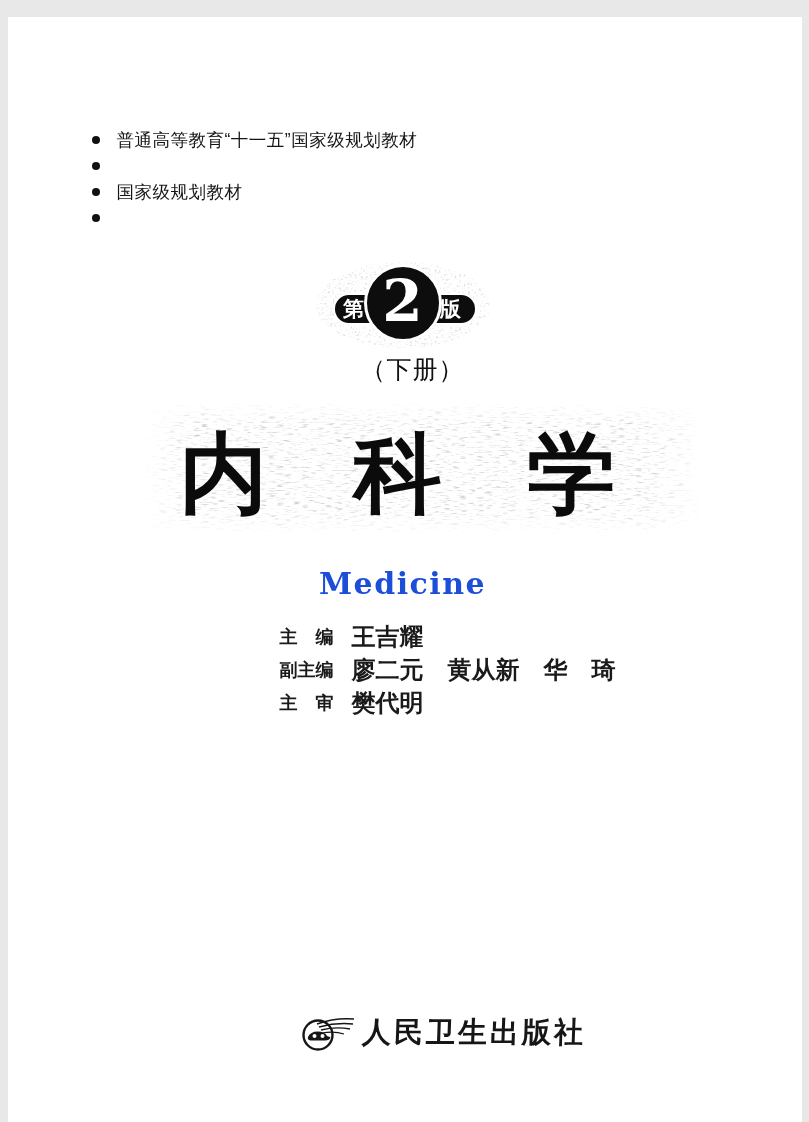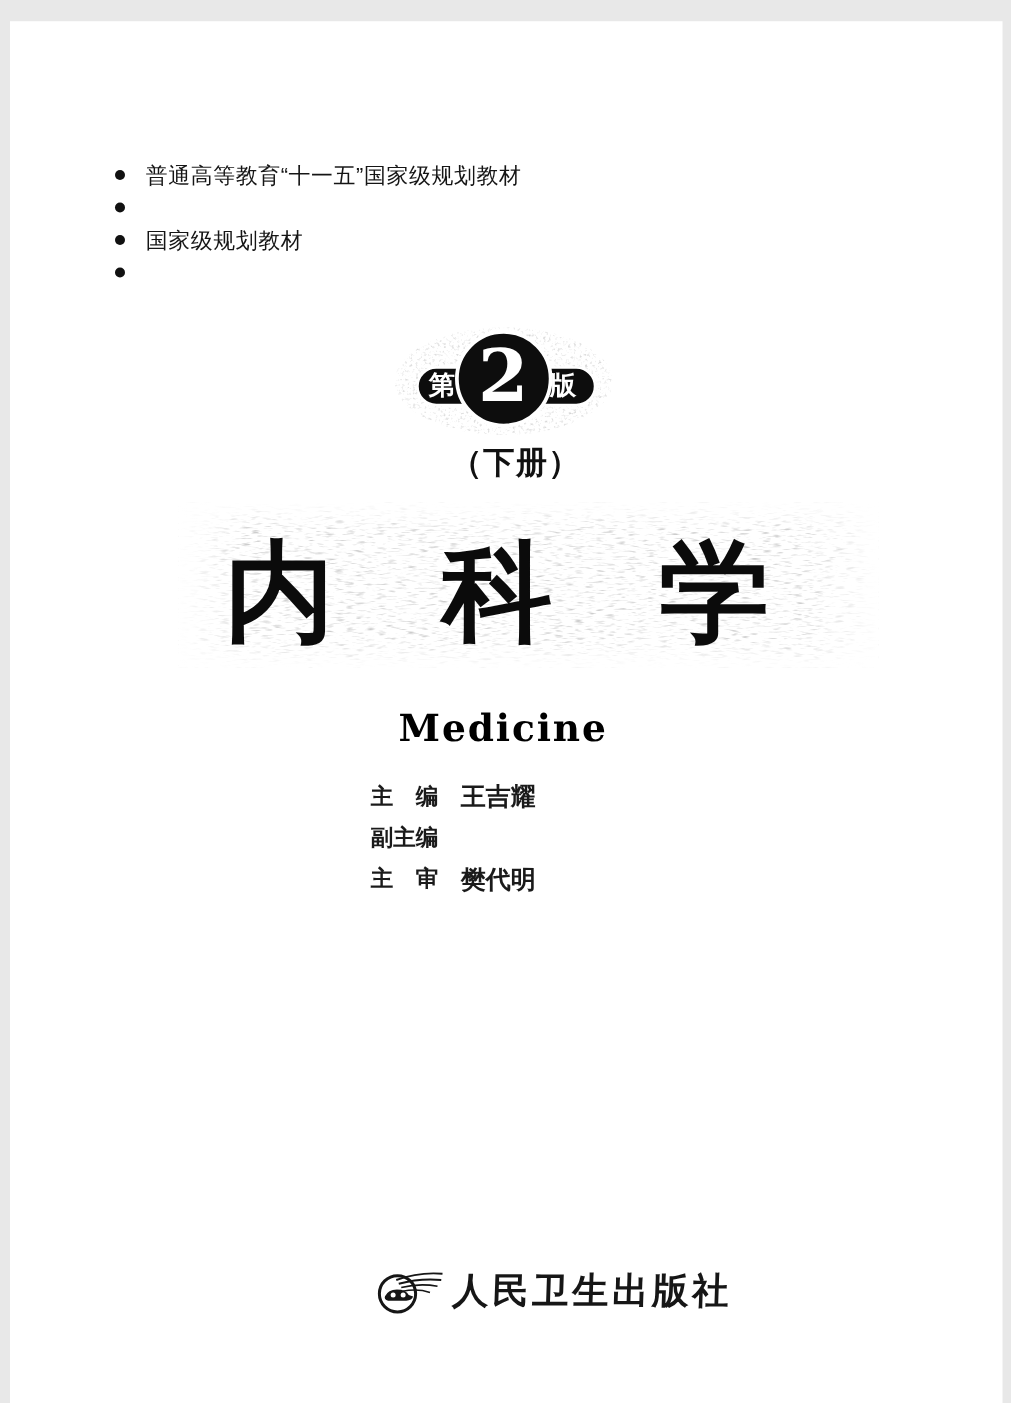--- a/index.html
+++ b/index.html
@@ -47,52 +47,52 @@
   .badge-ch{
     position:absolute;top:36px;width:26px;text-align:center;
     color:#fff;font-size:21px;font-weight:700;line-height:24px;z-index:3;
   }
   .badge-left{left:26px;}
   .badge-right{left:123px;}
 
   
   .volume{
     position:absolute;left:405px;top:336px;transform:translateX(-50%);
-    font-size:25px;font-weight:700;letter-spacing:1px;white-space:nowrap;
+    font-size:25px;font-weight:400;letter-spacing:1px;white-space:nowrap;
   }
 
   
   .noise-band{position:absolute;left:135px;top:385px;}
   .noise-fade{
     position:absolute;left:135px;top:385px;width:560px;height:132px;
     background:
       linear-gradient(90deg,#fff 0%,rgba(255,255,255,0) 10%,rgba(255,255,255,0) 90%,#fff 100%),
       linear-gradient(180deg,#fff 0%,rgba(255,255,255,0) 18%,rgba(255,255,255,0) 82%,#fff 100%);
   }
   .book-title{
     position:absolute;left:172px;top:400px;width:436px;height:112px;
     display:flex;justify-content:space-between;align-items:center;
     font-size:88px;font-weight:700;line-height:1;color:#0b0b0b;
   }
 
   
   .subtitle{
     position:absolute;left:395px;top:549px;transform:translateX(-50%);
-    font-size:30px;font-weight:700;letter-spacing:1.5px;color:#000000;
-  }
-
-  
-  .editors{position:absolute;left:289px;top:609px;}
+    font-size:30px;font-weight:700;letter-spacing:1.5px;color:#1d4ed8;
+  }
+
+  
+  .editors{position:absolute;left:272px;top:609px;}
   .ed-row{display:flex;height:22px;margin-bottom:11px;align-items:center;}
   .ed-role{
     font-size:18px;font-weight:600;color:#1a1a1a;
     width:58px;flex:0 0 58px;white-space:nowrap;
   }
   .ed-names{
-    font-size:20px;font-weight:600;color:#1a1a1a;
+    font-size:24px;font-weight:600;color:#1a1a1a;
     margin-left:14px;white-space:nowrap;
   }
 
   
   .publisher{
     position:absolute;left:292px;top:996px;
     display:flex;align-items:center;
   }
   .pub-logo{flex:0 0 auto;margin-right:6px;}
   .pub-name{
@@ -171,20 +171,21 @@
 
   <div class="subtitle serif">Medicine</div>
 
   <div class="editors sans">
     <div class="ed-row">
       <span class="ed-role">主　编</span>
       <span class="ed-names">王吉耀</span>
     </div>
     <div class="ed-row">
       <span class="ed-role">副主编</span>
+      <span class="ed-names">廖二元　黄从新　华　琦</span>
     </div>
     <div class="ed-row">
       <span class="ed-role">主　审</span>
       <span class="ed-names">樊代明</span>
     </div>
   </div>
 
   <div class="publisher">
     <svg class="pub-logo" width="56" height="40" viewBox="0 0 56 40" aria-hidden="true">
       <circle cx="18" cy="22" r="14.5" fill="none" stroke="#161616" stroke-width="2.4"></circle>

